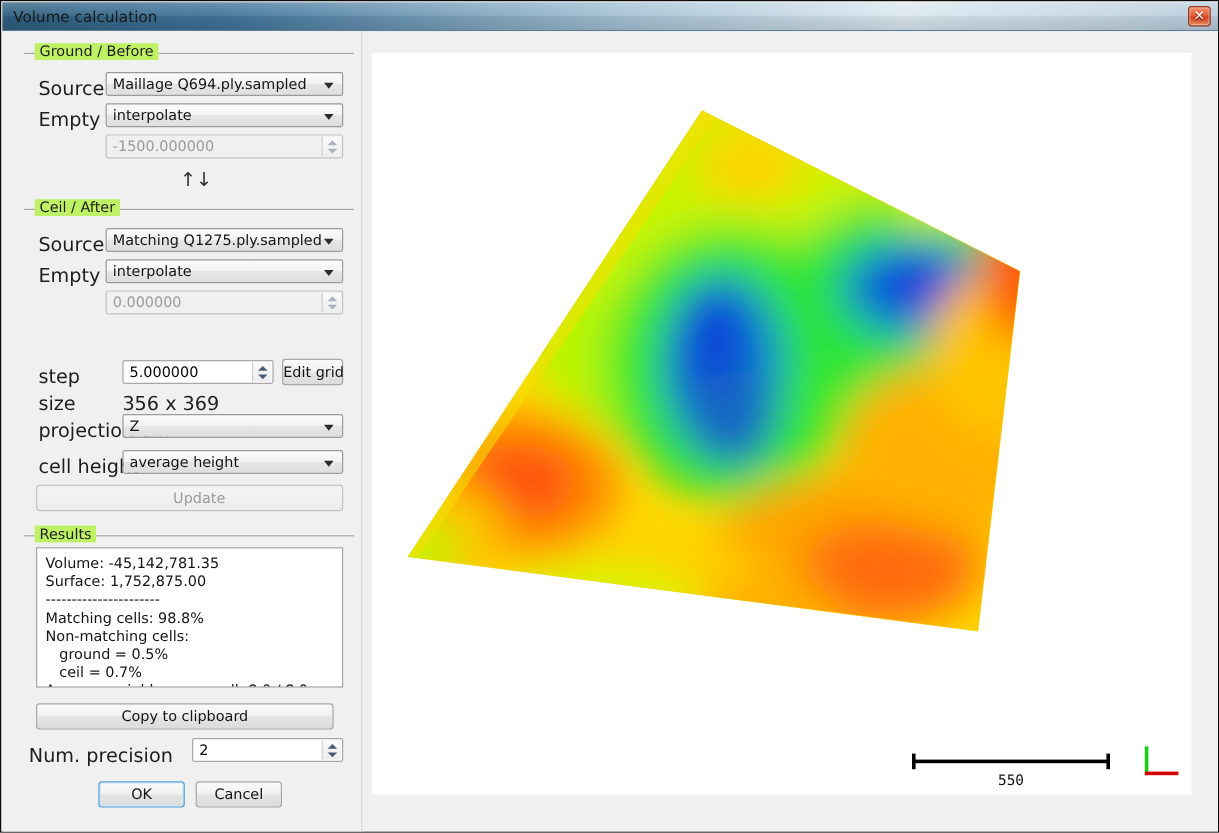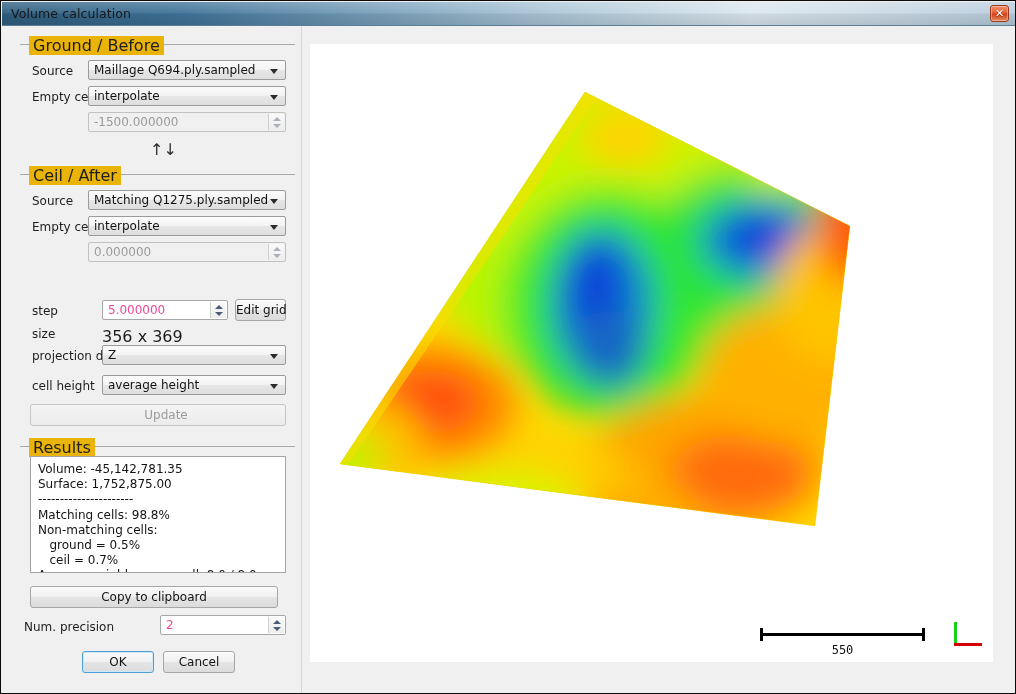--- a/index.html
+++ b/index.html
@@ -87,23 +87,23 @@
   .groupbox {
     position: absolute;
     border: 1px solid #bdbdbd;
     border-radius: 2px;
     box-sizing: border-box;
   }
   .group-title {
     position: absolute;
     top: -8px;
     left: 9px;
-    background: #eab308;
+    background: #bef264;
     padding: 0 4px;
-    font-size: 16px;
+    font-size: 12px;
     color: #1d1d1d;
     white-space: nowrap;
   }
   
   .groupbox.lineonly {
     border: none;
   }
   .groupbox.lineonly::before {
     content: "";
     position: absolute;
@@ -116,21 +116,21 @@
     content: "";
     position: absolute;
     left: 0; top: 0;
     width: 1px;
     height: 0px;
     background: #a9a9a9;
   }
 
   .fld-label {
     position: absolute;
-    font-size: 12px;
+    font-size: 16px;
     color: #1d1d1d;
     white-space: nowrap;
   }
 
   .combo {
     position: absolute;
     height: 20px;
     background: linear-gradient(to bottom, #fbfbfb 0%, #f3f3f3 48%, #e6e6e6 52%, #dedede 100%);
     border: 1px solid #9b9b9b;
     border-radius: 2px;
@@ -163,21 +163,21 @@
     box-sizing: border-box;
   }
   .spin.disabled {
     background: #f0f0f0;
     border-color: #c2c2c2;
   }
   .spin .spin-text {
     position: absolute;
     left: 5px; top: 2px;
     font-size: 12px;
-    color: #ec4899;
+    color: #000000;
     white-space: nowrap;
   }
   .spin.disabled .spin-text { color: #9a9a9a; }
   .spin .spin-btns {
     position: absolute;
     right: 1px; top: 1px;
     width: 15px; height: 16px;
     border-left: 1px solid #cfcfcf;
     background: linear-gradient(to bottom, #fafafa, #ededed);
     cursor: pointer;

